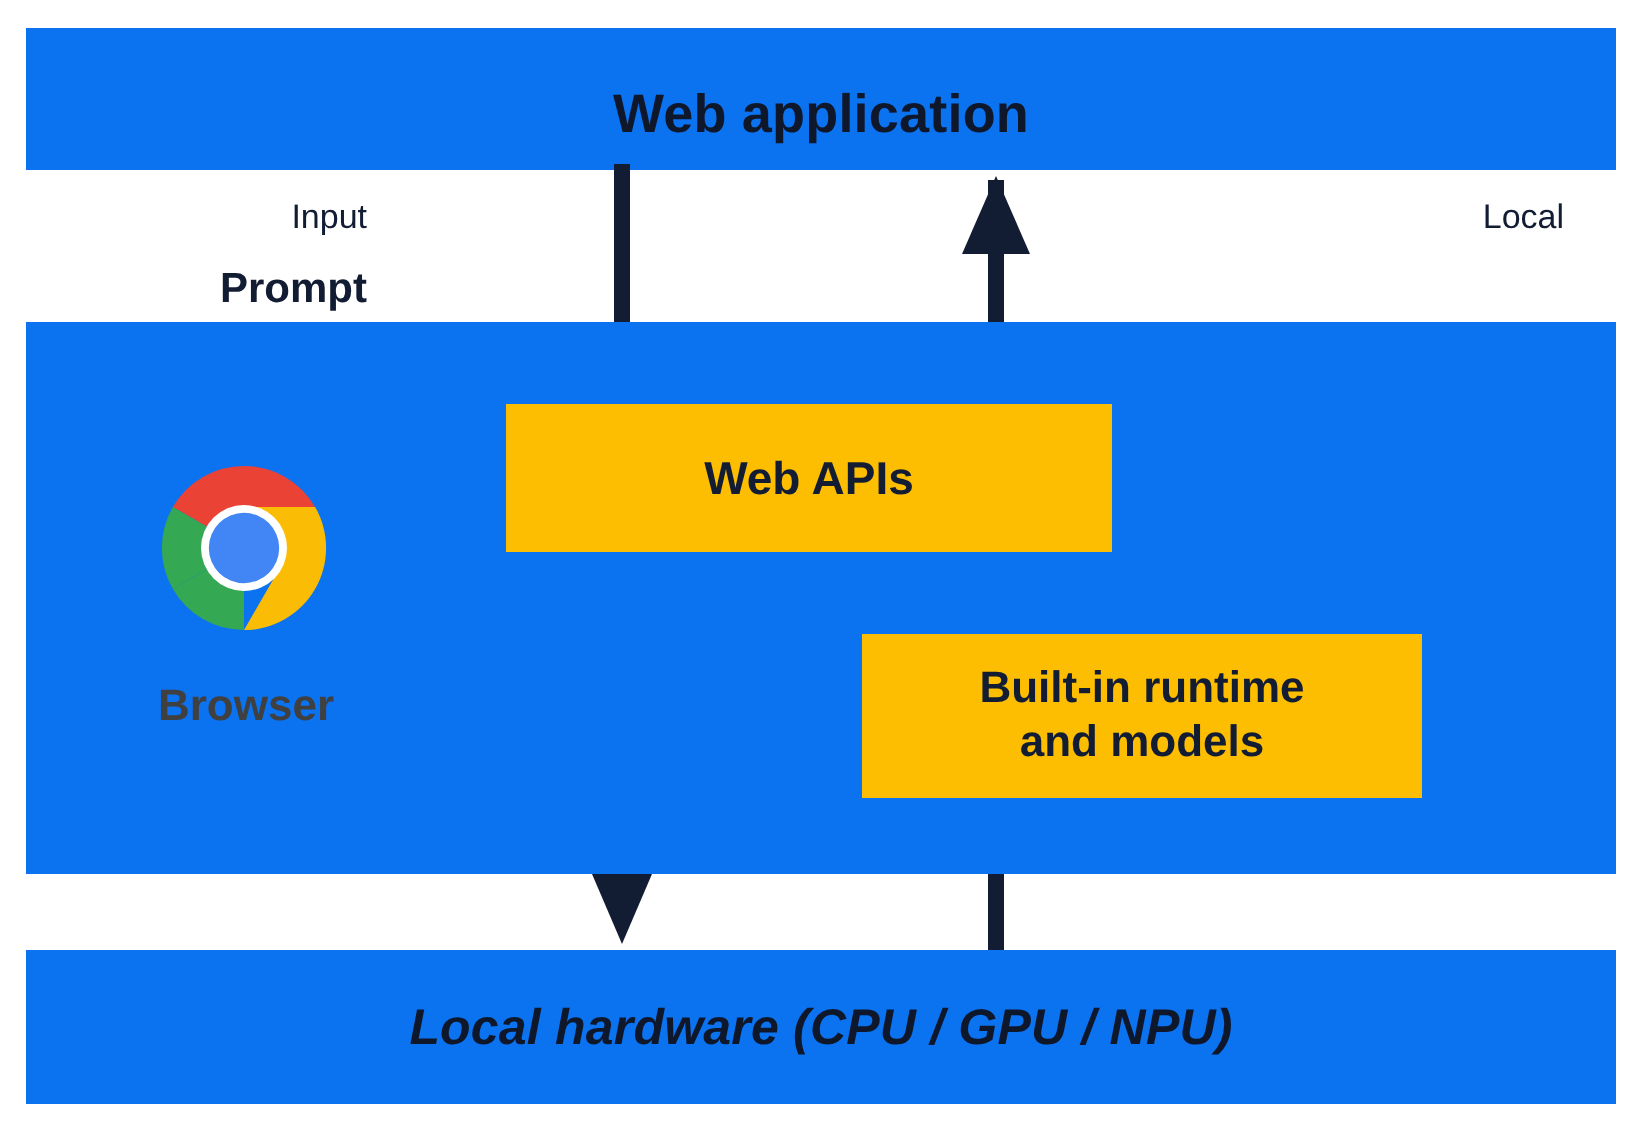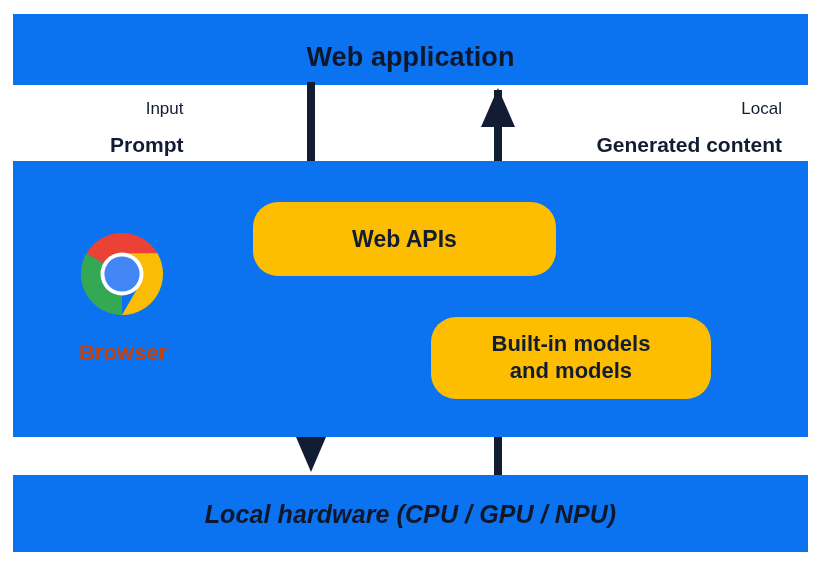--- a/index.html
+++ b/index.html
@@ -97,37 +97,36 @@
     position: absolute;
     left: 79px;
     top: 231px;
   }
   #browser-label {
     position: absolute;
     left: 13px;
     top: 340px;
     width: 220px;
     text-align: center;
-    color: #c2410c;
+    color: #404040;
     font-size: 22px;
     font-weight: bold;
   }
 
   
   .yellow-box {
     position: absolute;
     background: #FDBE02;
     display: flex;
     align-items: center;
     justify-content: center;
     color: #121C33;
     font-weight: bold;
     text-align: center;
     line-height: 1.22;
-    border-radius: 25px;
   }
   #web-apis-box {
     left: 253px;
     top: 202px;
     width: 303px;
     height: 74px;
     font-size: 23px;
   }
   #builtin-models-box {
     left: 431px;
@@ -148,21 +147,20 @@
     <div class="band-title" id="web-application-title">Web application</div>
   </div>
 
   <div class="flow-label" id="input-label-group">
     <span class="flow-kicker">Input</span>
     <span class="flow-value">Prompt</span>
   </div>
 
   <div class="flow-label" id="output-label-group">
     <span class="flow-kicker">Local</span>
-    <span class="flow-value">Generated content</span>
   </div>
 
   <svg class="arrow" id="arrow-down" width="46" height="390">
     <rect x="19" y="0" width="8" height="360" fill="#121C33"></rect>
     <polygon points="8,84 38,84 23,116" fill="#121C33"></polygon>
     <polygon points="8,355 38,355 23,390" fill="#121C33"></polygon>
   </svg>
 
   <svg class="arrow" id="arrow-up" width="46" height="390">
     <rect x="19" y="5" width="8" height="385" fill="#121C33"></rect>
@@ -186,21 +184,21 @@
   </svg>
 
   <div id="browser-label">Browser</div>
 
   <div class="yellow-box" id="web-apis-box">
     <span>Web APIs</span>
   </div>
 
   <div class="yellow-box" id="builtin-models-box">
     <span>
-      <span>Built-in models</span><br>
+      <span>Built-in runtime</span><br>
       <span>and models</span>
     </span>
   </div>
 
   <div class="band" id="band-bottom">
     <div class="band-title" id="local-hardware-title">Local hardware (CPU / GPU / NPU)</div>
   </div>
 
 </div>
 

